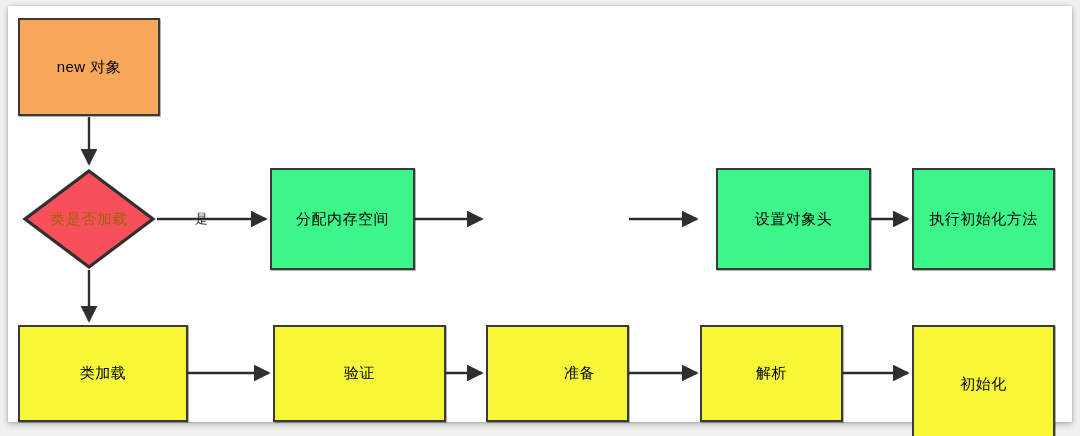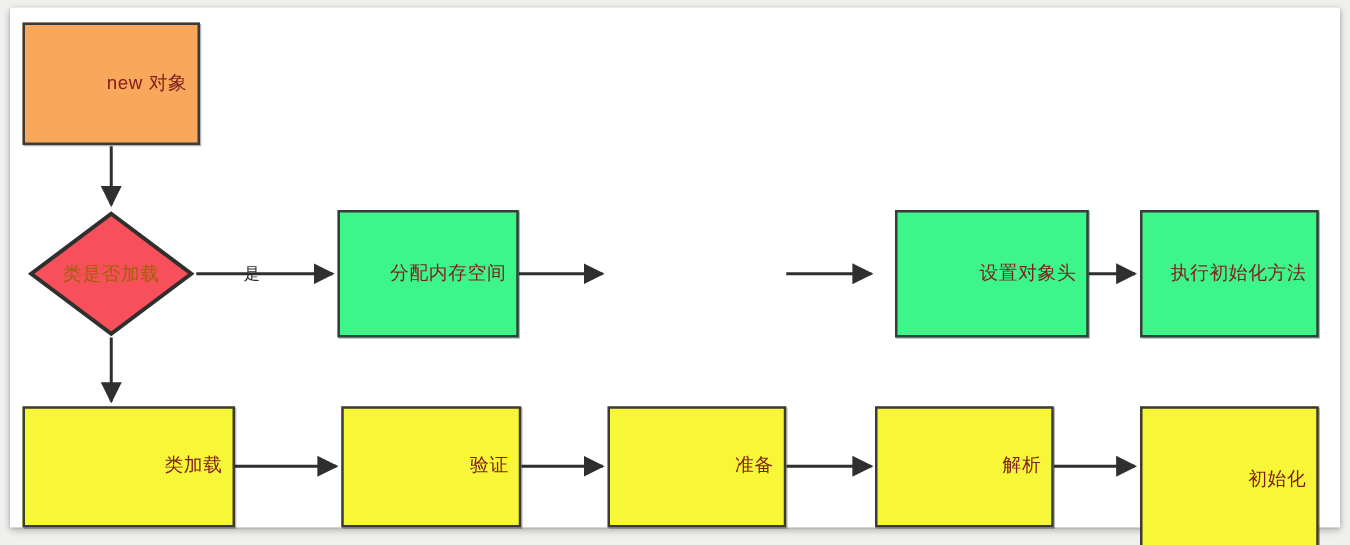--- a/index.html
+++ b/index.html
@@ -32,23 +32,23 @@
     height: 436px;
     overflow: visible;
     pointer-events: none;
   }
   .node {
     position: absolute;
     box-sizing: border-box;
     border: 2px solid #3a3a3a;
     display: flex;
     align-items: center;
-    justify-content: flex-end;
+    justify-content: center;
     text-align: center;
-    color: #7f1d1d;
+    color: #000000;
     font-size: 15px;
     line-height: 1.35;
     letter-spacing: 0.5px;
     box-shadow: 1px 1px 0 rgba(0,0,0,0.30);
   }
   .node.orange { background: #f9a košt; }
   .node.orange { background: #f9a75a; }
   .node.green  { background: #3cf68a; }
   .node.yellow { background: #f7f738; }
   .node .label { padding: 0 8px; display: block; }
@@ -137,21 +137,21 @@
   </div>
 
   <div class="node green" style="left:912px; top:168px; width:143px; height:102px;">
     <span class="label">执行初始化方法</span>
   </div>
 
   <div class="node yellow" style="left:18px; top:325px; width:170px; height:97px;">
     <span class="label">类加载</span>
   </div>
 
-  <div class="node yellow" style="left:273px; top:325px; width:144px; height:97px;">
+  <div class="node yellow" style="left:273px; top:325px; width:173px; height:97px;">
     <span class="label">验证</span>
   </div>
 
   <div class="node yellow" style="left:486px; top:325px; width:143px; height:97px;padding-left:44px;">
     <span class="label">准备</span>
   </div>
 
   <div class="node yellow" style="left:700px; top:325px; width:143px; height:97px;">
     <span class="label">解析</span>
   </div>

